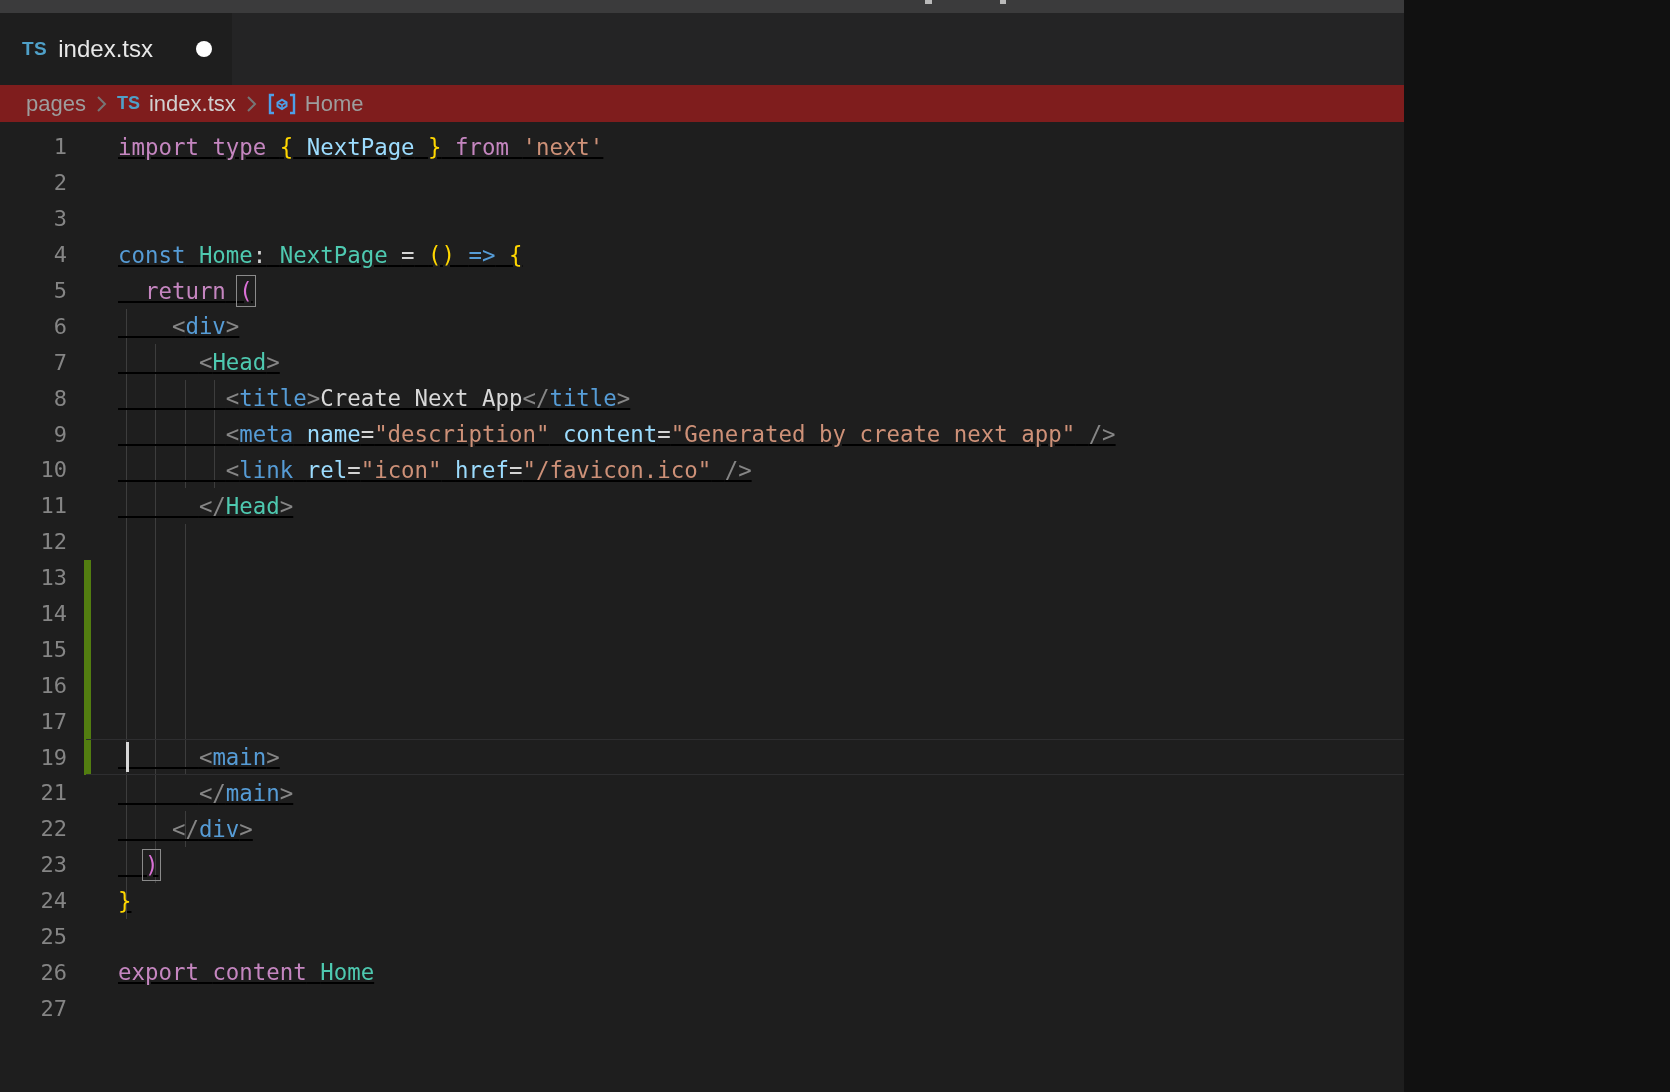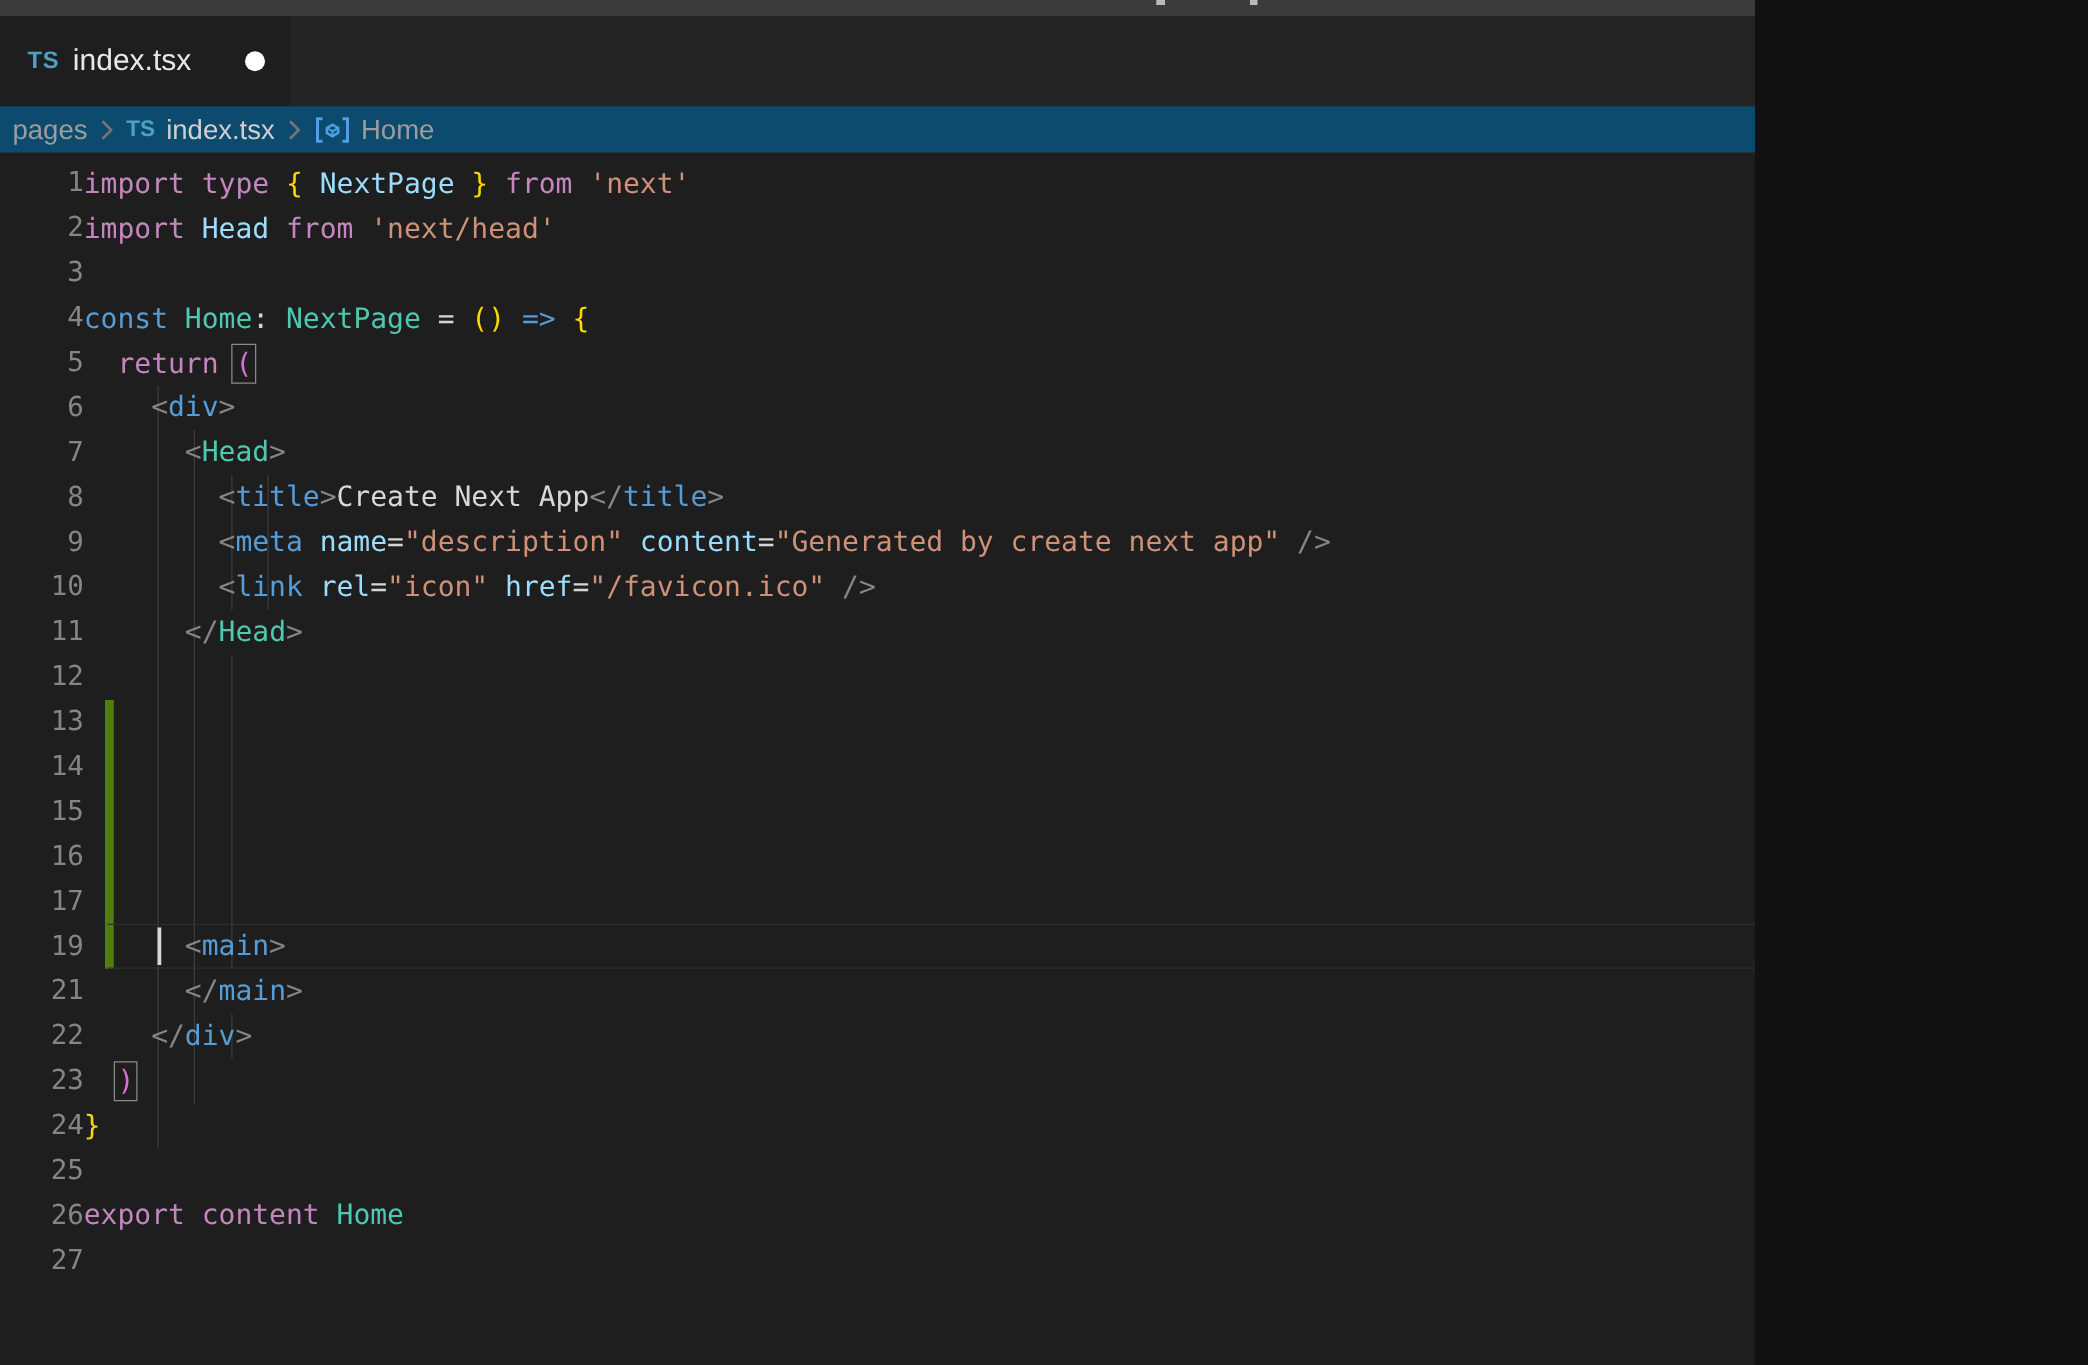--- a/index.html
+++ b/index.html
@@ -16,41 +16,41 @@
   .tabbar { position:absolute; left:0; top:13px; width:100%; height:72px; background:#242425; }
   .tab {
     position:absolute; left:0; top:0; width:232px; height:72px; background:#1e1e1e;
     display:flex; align-items:center; padding:0 20px 0 22px; cursor:pointer;
   }
   .ts-badge { font-weight:bold; font-size:19px; color:#4fa0c8; letter-spacing:0.5px; }
   .tab .fname { font-size:24px; color:#e8e8e8; margin-left:11px; }
   .dot { width:16px; height:16px; border-radius:50%; background:#ffffff; margin-left:auto; }
   
   .breadcrumb {
-    position:absolute; left:0; top:85px; width:100%; height:37px; background:#0c4a6e;
-    display:flex; align-items:center; padding-left:10px; font-size:22px; color:#9d9d9d;
+    position:absolute; left:0; top:85px; width:100%; height:37px; background:#7f1d1d;
+    display:flex; align-items:center; padding-left:26px; font-size:22px; color:#9d9d9d;
   }
   .breadcrumb .crumb { cursor:pointer; }
   .breadcrumb .sep { margin:0 9px; display:flex; align-items:center; }
   .breadcrumb .file { color:#d0d0d0; }
   .breadcrumb .ts-mini { font-weight:bold; font-size:18px; color:#4fa0c8; margin-right:9px; }
   .breadcrumb .symicon { margin-right:8px; display:flex; align-items:center; }
   
   .editor {
     position:absolute; left:0; top:122px; width:100%; height:970px;
     padding-top:7px; overflow:hidden;
     font-family:"DejaVu Sans Mono", monospace; font-size:22.4px;
   }
   .line { position:relative; height:35.9px; display:flex; align-items:center; z-index:2; }
   .ln {
     width:67px; flex:0 0 67px; text-align:right; color:#858585;
     font-size:22px; user-select:none; cursor:pointer;
   }
   .ln.active { color:#c6c6c6; }
-  .code { white-space:pre; cursor:text; }
+  .code { margin-left:51px; white-space:pre; cursor:text;text-decoration:underline; }
   .code span { white-space:pre; }
   
   .tk-kw   { color:#c586c0; }
   .tk-kwb  { color:#569cd6; }
   .tk-type { color:#4ec9b0; }
   .tk-var  { color:#9cdcfe; }
   .tk-attr { color:#9cdcfe; }
   .tk-str  { color:#ce9178; }
   .tk-pun  { color:#868686; }
   .tk-tag  { color:#569cd6; }
@@ -121,21 +121,20 @@
         <div class="overlay cur-line" style="top: 617.3px; height: 35.9px;"></div>
         <div class="overlay cursor" style="left: 126px; top: 620.3px; height: 29.9px;"></div>
       </div>
     <div id="lines">
         <div class="line">
           <div class="ln">1</div>
           <div class="code"><span class="tk-kw">import</span><span class="tk-txt"> </span><span class="tk-kw">type</span><span class="tk-txt"> </span><span class="tk-b1">{</span><span class="tk-txt"> </span><span class="tk-var">NextPage</span><span class="tk-txt"> </span><span class="tk-b1">}</span><span class="tk-txt"> </span><span class="tk-kw">from</span><span class="tk-txt"> </span><span class="tk-str">'next'</span></div>
         </div>
         <div class="line">
           <div class="ln">2</div>
-          <div class="code"><span class="tk-kw">import</span><span class="tk-txt"> </span><span class="tk-var">Head</span><span class="tk-txt"> </span><span class="tk-kw">from</span><span class="tk-txt"> </span><span class="tk-str">'next/head'</span></div>
         </div>
         <div class="line">
           <div class="ln">3</div>
           <div class="code"></div>
         </div>
         <div class="line">
           <div class="ln">4</div>
           <div class="code"><span class="tk-kwb">const</span><span class="tk-txt"> </span><span class="tk-type">Home</span><span class="tk-op">:</span><span class="tk-txt"> </span><span class="tk-type">NextPage</span><span class="tk-txt"> </span><span class="tk-op">=</span><span class="tk-txt"> </span><span class="tk-b1">()</span><span class="tk-txt"> </span><span class="tk-kwb">=&gt;</span><span class="tk-txt"> </span><span class="tk-b1">{</span></div>
         </div>
         <div class="line">

